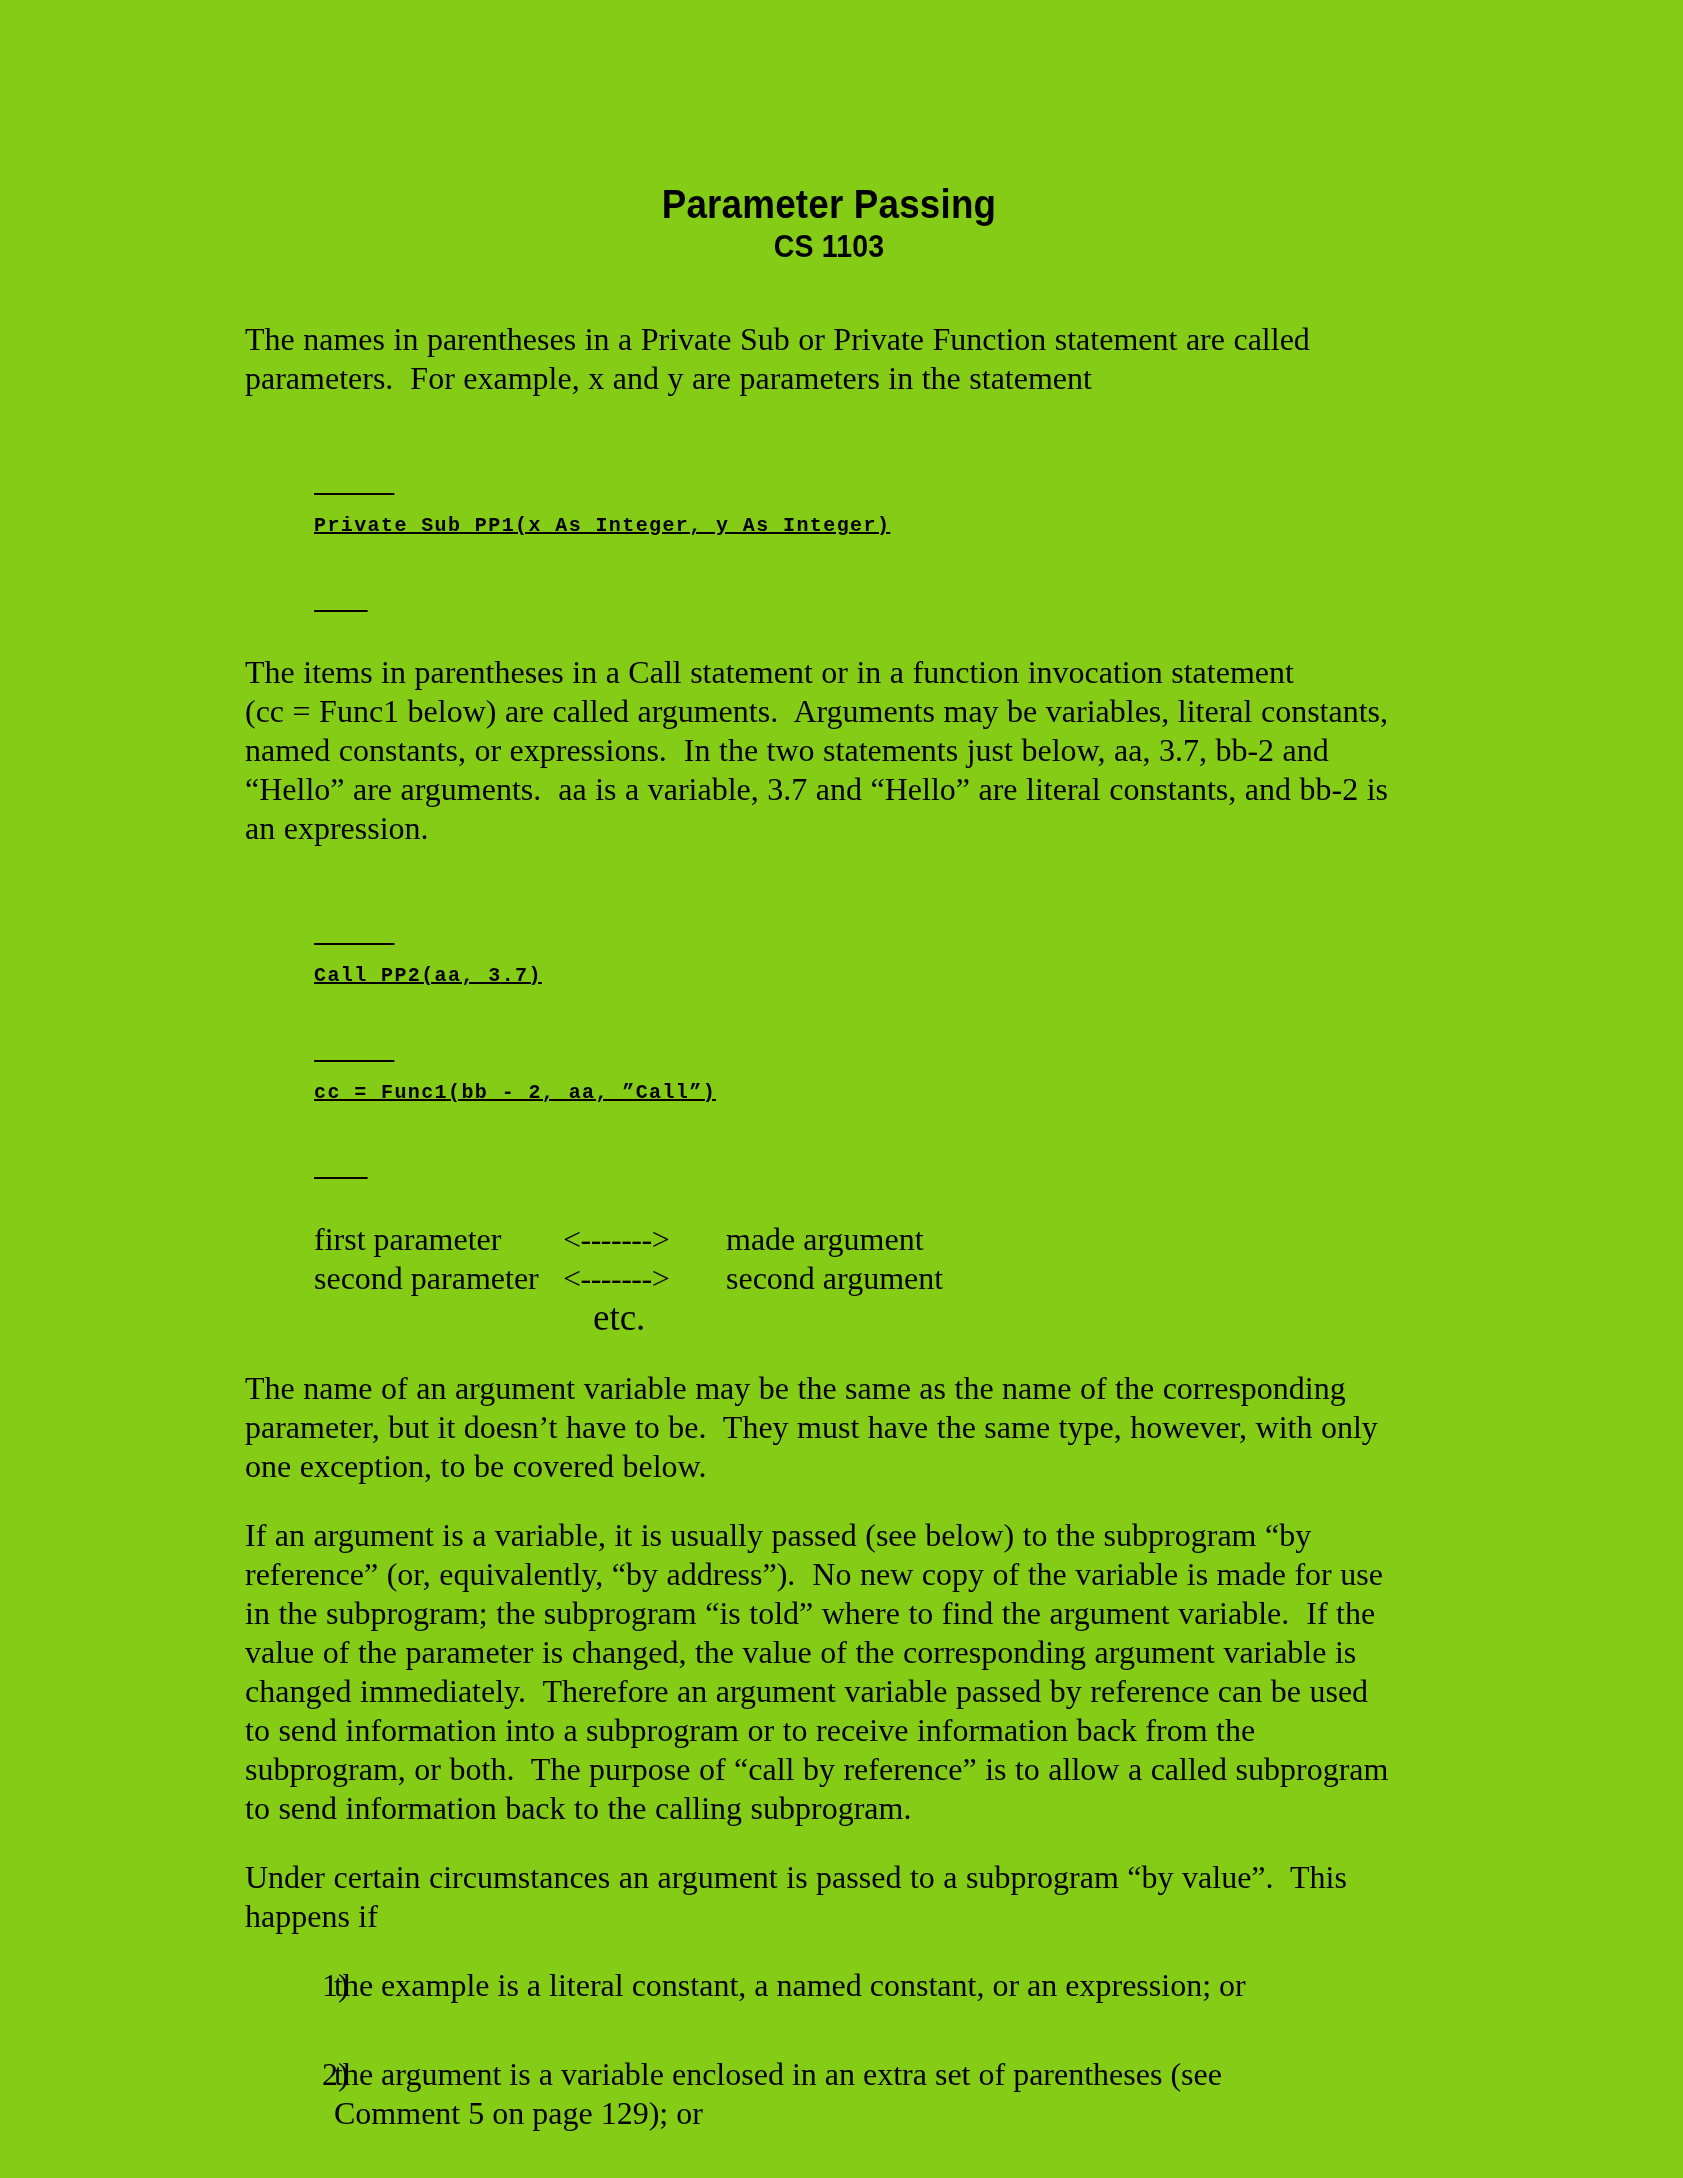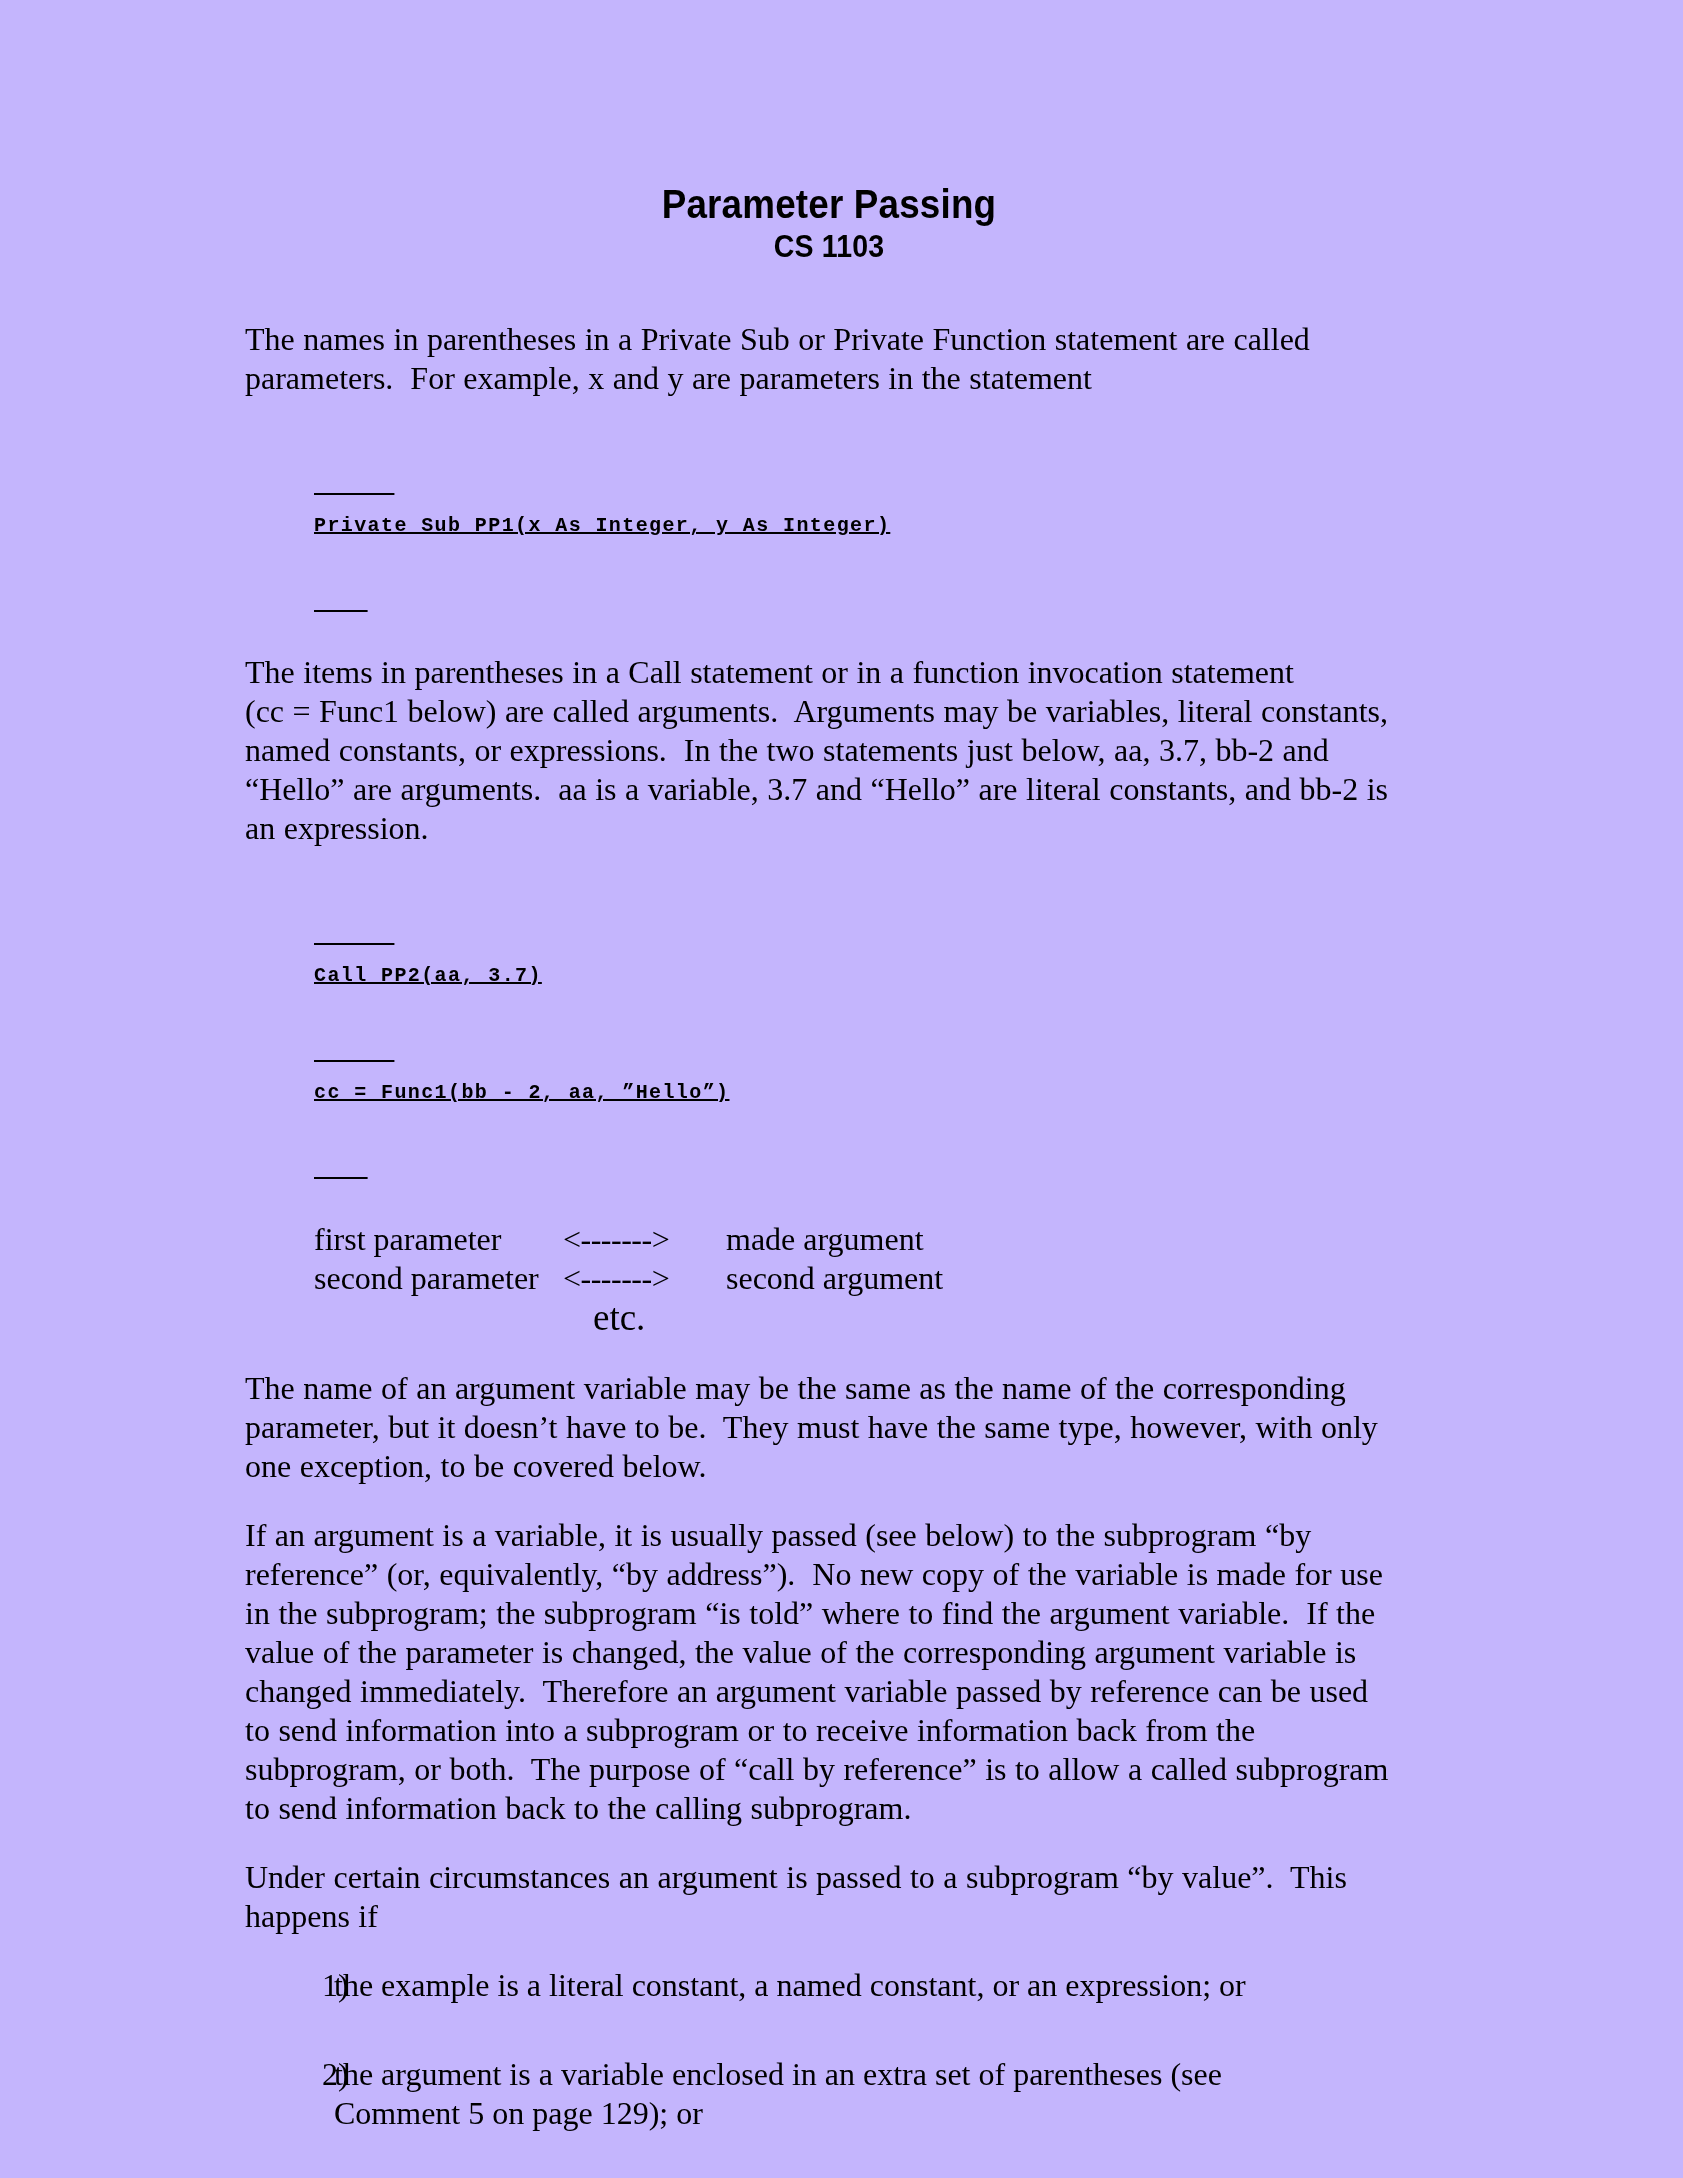--- a/index.html
+++ b/index.html
@@ -5,21 +5,21 @@
 <style>
   html, body {
     margin: 0;
     padding: 0;
     background: #ffffff;
   }
   .page {
     position: relative;
     width: 1683px;
     height: 2178px;
-    background: #c4b5fd;
+    background: #84cc16;
     margin: 0 auto;
     overflow: hidden;
     font-family: "Liberation Serif", "DejaVu Serif", serif;
     color: #000000;
   }
   .content {
     position: absolute;
     left: 245px;
     top: 183px;
     width: 1168px;
@@ -147,21 +147,21 @@
     </div>
 
     <p class="para">The items in parentheses in a Call statement or in a function invocation statement
 (cc = Func1 below) are called arguments.  Arguments may be variables, literal constants,
 named constants, or expressions.  In the two statements just below, aa, 3.7, bb-2 and
 “Hello” are arguments.  aa is a variable, 3.7 and “Hello” are literal constants, and bb-2 is
 an expression.</p>
 
     <div class="code">
       <span class="code-line">Call PP2(aa, 3.7)</span>
-      <span class="code-line">cc = Func1(bb - 2, aa, ”Hello”)</span>
+      <span class="code-line">cc = Func1(bb - 2, aa, ”Call”)</span>
     </div>
 
 
     <div class="match-table">
       <div class="match-row">
         <span class="match-left">first parameter</span>
         <span class="match-arrow">&lt;-------&gt;</span>
         <span class="match-right">made argument</span>
       </div>
       <div class="match-row">

